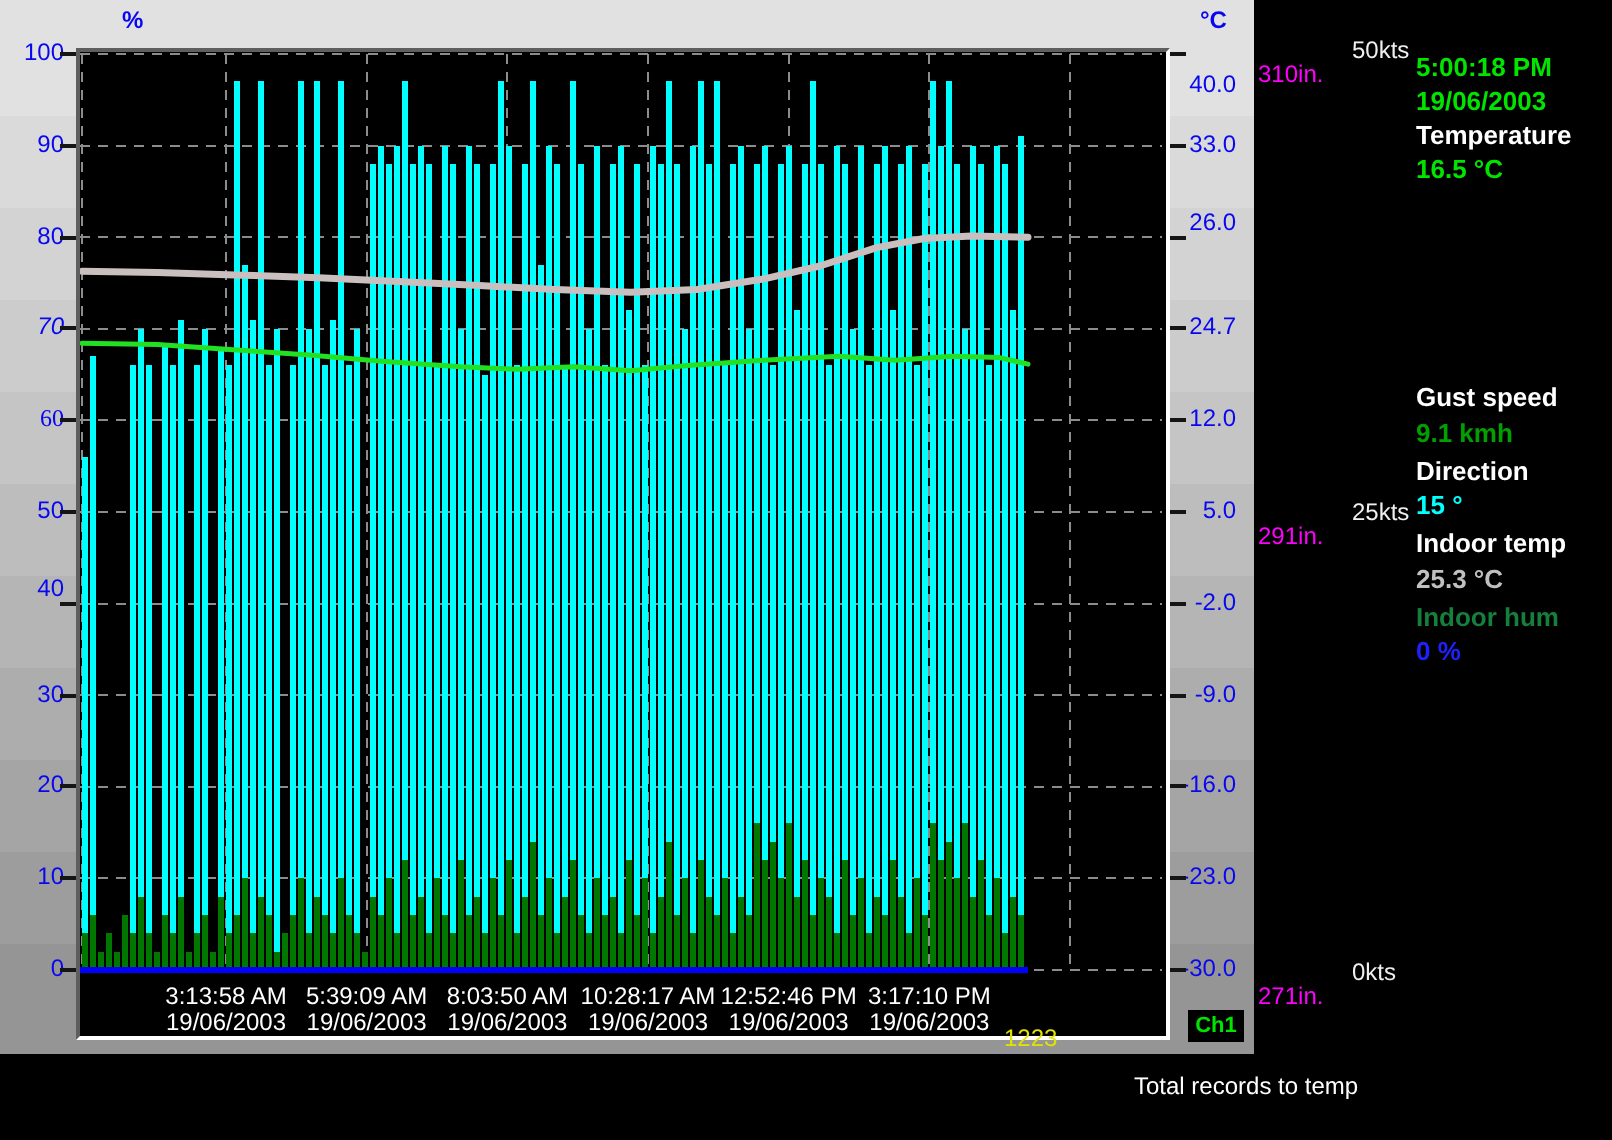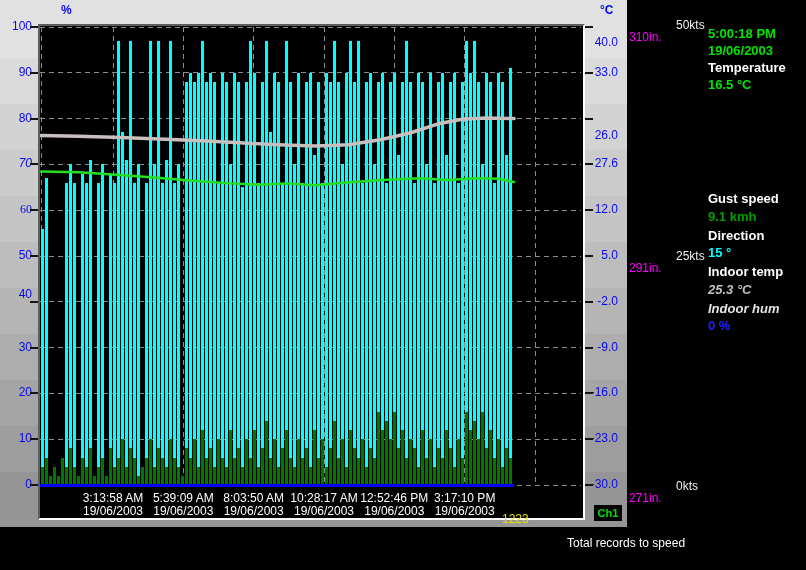--- a/index.html
+++ b/index.html
@@ -75,23 +75,23 @@
       <div class="tick-label left" style="top: 431.2px;">10</div>
       <div class="tick-dash" style="top: 438.2px; left: 30px;"></div>
       <div class="tick-label left" style="top: 477px;">0</div>
       <div class="tick-dash" style="top: 484px; left: 30px;"></div>
     </div>
   <div id="right-ticks">
       <div class="tick-label right" style="top: 19px; margin-top: 16px;">40.0</div>
       <div class="tick-dash" style="top: 26px; left: 585px;"></div>
       <div class="tick-label right" style="top: 64.8px;">33.0</div>
       <div class="tick-dash" style="top: 71.8px; left: 585px;"></div>
-      <div class="tick-label right" style="top: 128px;">26.0</div>
+      <div class="tick-label right" style="top: 104px;">26.0</div>
       <div class="tick-dash" style="top: 117.6px; left: 585px;"></div>
-      <div class="tick-label right" style="top: 156.4px;">27.6</div>
+      <div class="tick-label right" style="top: 156.4px;">24.7</div>
       <div class="tick-dash" style="top: 163.4px; left: 585px;"></div>
       <div class="tick-label right" style="top: 202.2px;">12.0</div>
       <div class="tick-dash" style="top: 209.2px; left: 585px;"></div>
       <div class="tick-label right" style="top: 248px;">5.0</div>
       <div class="tick-dash" style="top: 255px; left: 585px;"></div>
       <div class="tick-label right" style="top: 293.8px;">-2.0</div>
       <div class="tick-dash" style="top: 300.8px; left: 585px;"></div>
       <div class="tick-label right" style="top: 339.6px;">-9.0</div>
       <div class="tick-dash" style="top: 346.6px; left: 585px;"></div>
       <div class="tick-label right" style="top: 385.4px;">-16.0</div>
@@ -402,19 +402,19 @@
 <div id="readings">
     <div class="reading" style="top: 26px; color: rgb(0, 228, 0);">5:00:18 PM</div>
     <div class="reading" style="top: 43px; color: rgb(0, 228, 0);">19/06/2003</div>
     <div class="reading" style="top: 60px; color: rgb(255, 255, 255);">Temperature</div>
     <div class="reading" style="top: 77px; color: rgb(0, 228, 0);">16.5 °C</div>
     <div class="reading" style="top: 191px; color: rgb(255, 255, 255);">Gust speed</div>
     <div class="reading" style="top: 209px; color: rgb(0, 160, 0);">9.1 kmh</div>
     <div class="reading" style="top: 228px; color: rgb(255, 255, 255);">Direction</div>
     <div class="reading" style="top: 245px; color: rgb(0, 255, 255);">15 °</div>
     <div class="reading" style="top: 264px; color: rgb(255, 255, 255);">Indoor temp</div>
-    <div class="reading" style="top: 282px; color: rgb(192, 192, 192); font-style: italic;">25.3 °C</div>
-    <div class="reading" style="top: 301px; color: #e5e5e5; font-style: italic;">Indoor hum</div>
+    <div class="reading" style="top: 282px; color: rgb(192, 192, 192);">25.3 °C</div>
+    <div class="reading" style="top: 301px; color: #15803d;">Indoor hum</div>
     <div class="reading" style="top: 318px; color: rgb(32, 32, 255);">0 %</div>
   </div>
 
 <div class="footer-count">1223</div>
-<div class="footer-label">Total records to speed</div>
+<div class="footer-label">Total records to temp</div>
 
 </body></html>

